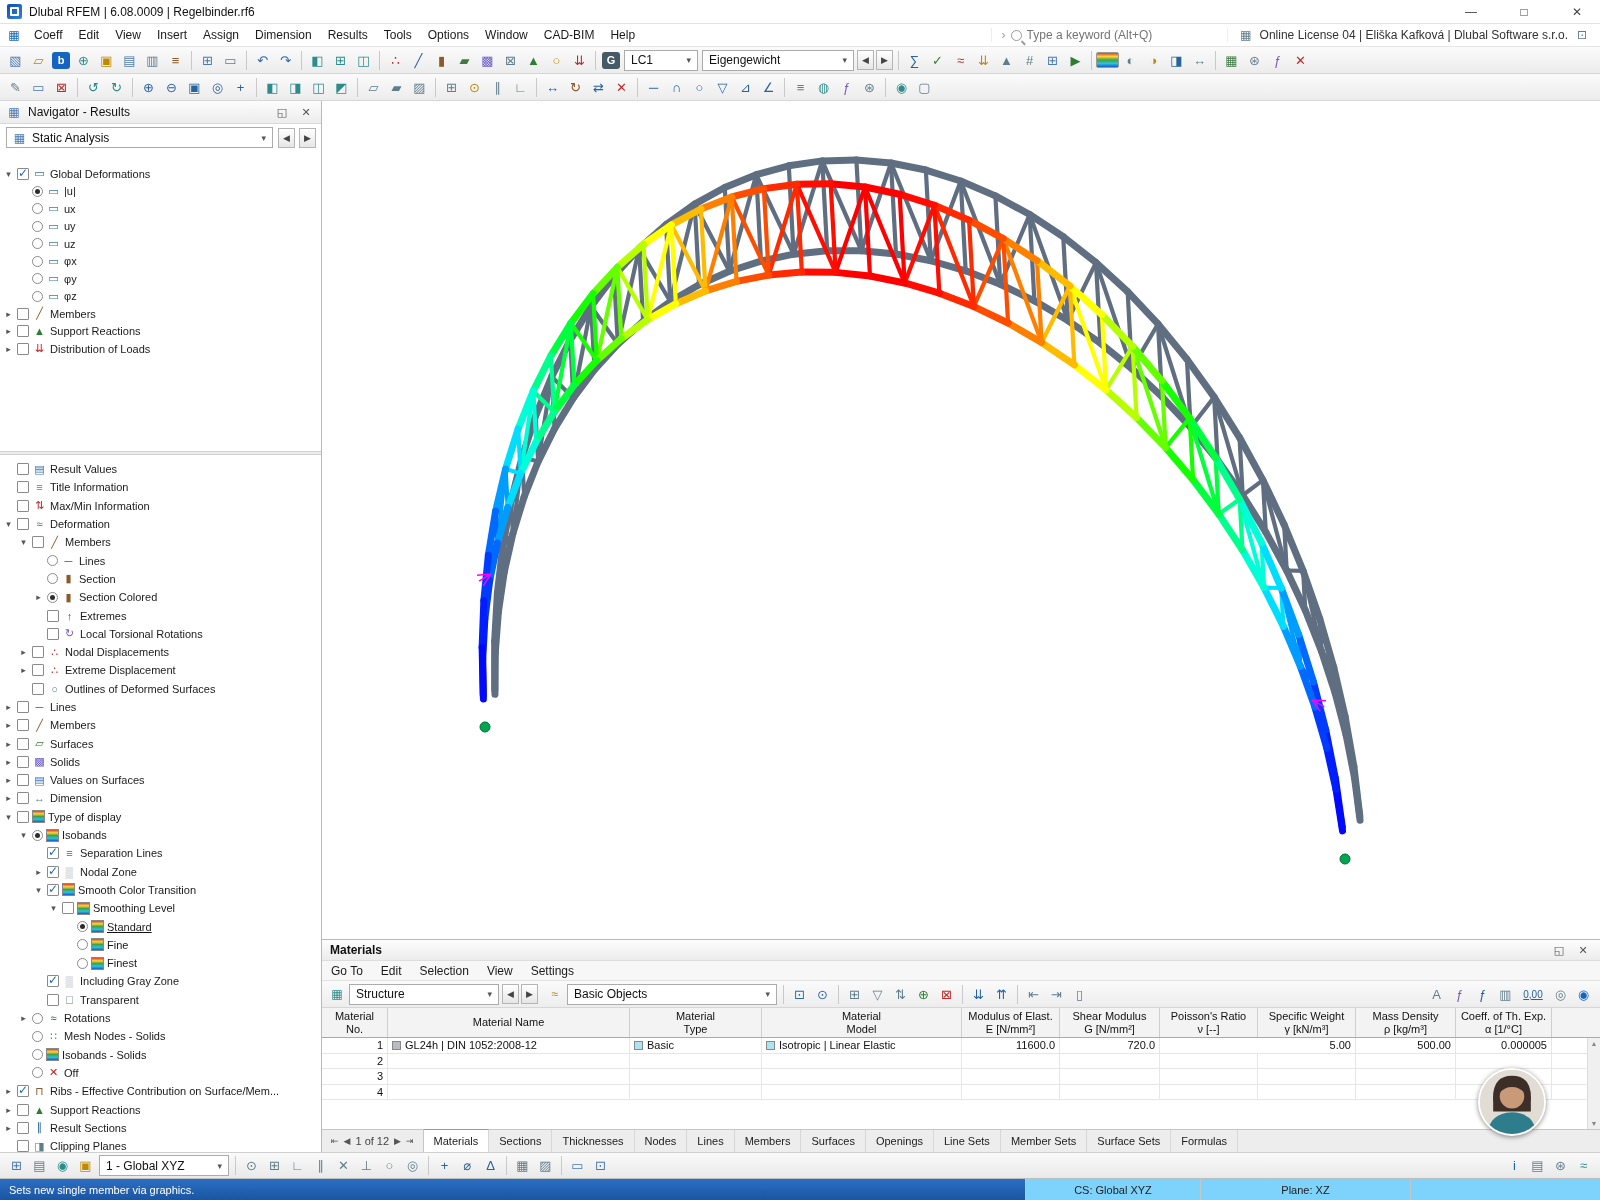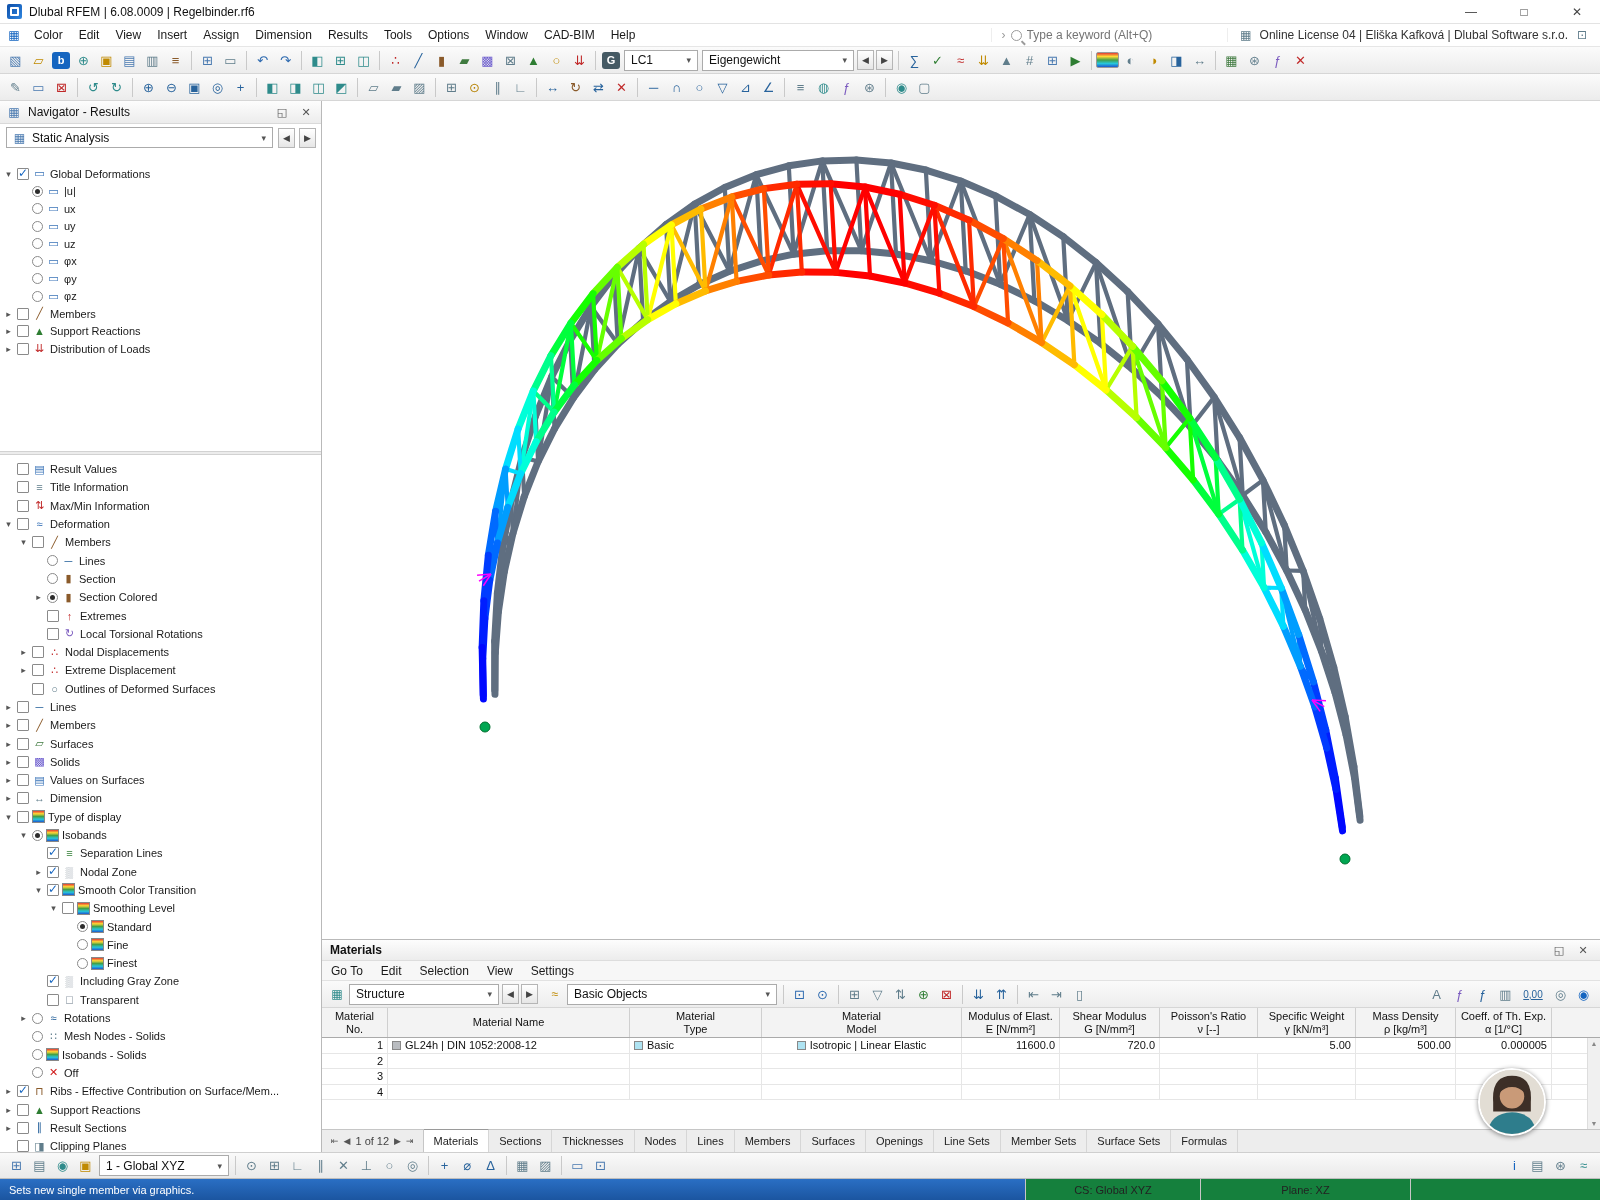--- a/index.html
+++ b/index.html
@@ -65,21 +65,21 @@
 .num{justify-content:flex-end}
 .chipbox{width:9px;height:9px;border:1px solid #888;margin-right:4px;flex:none}
 .chip-gray{background:#b9bcc0}.chip-cyan{background:#aee3f2}
 .vscroll{position:absolute;right:0;top:30px;bottom:0;width:13px;background:#f0f0f0;border-left:1px solid #ddd;display:flex;flex-direction:column;justify-content:space-between;align-items:center;font-size:7px;color:#888;padding:2px 0}
 .mat-tabs{height:23px;flex:none;display:flex;align-items:stretch;background:#ededed;border-top:1px solid #c6c6c6;font-size:11px}
 .pager{display:flex;align-items:center;gap:5px;padding:0 9px;border-right:1px solid #c6c6c6;color:#444}
 .pager .pbtn{font-size:9px;color:#555}
 .mtab{display:flex;align-items:center;padding:0 10px;border-right:1px solid #d6d6d6;color:#222}
 .mtab.active{background:#fff;border-top:1px solid #9a9a9a;margin-top:-1px}
 .bottombar{height:26px;flex:none;display:flex;align-items:center;background:linear-gradient(#fafafa,#e9e9e9);border-top:1px solid #cfcfcf;padding:0 5px;overflow:hidden}
-.statusbar{height:22px;flex:none;display:flex;font-size:11px;border-top:1px solid #bdbdbd;background:#15803d;align-items:stretch}
+.statusbar{height:22px;flex:none;display:flex;font-size:11px;border-top:1px solid #bdbdbd;background:#7dd3fc;align-items:stretch}
 .status-msg{flex:1;background:linear-gradient(#2a6fc4,#1b55a0);color:#fff;display:flex;align-items:center;padding:0 9px}
 .status-cell{width:175px;border-left:1px solid #c6c6c6;display:flex;align-items:center;justify-content:center;color:#222}
 .status-cell.w2{width:210px}
 .status-fill{width:190px;border-left:1px solid #c6c6c6}
 .avatar{position:absolute;left:1478px;top:1068px;width:68px;height:68px;border-radius:50%;overflow:hidden;box-shadow:0 1px 5px rgba(0,0,0,.45);z-index:6;border:2px solid #fff;background:#ddd6cb}
 .avatar svg{width:100%;height:100%}
 </style>
 </head>
 <body>
 
@@ -90,21 +90,21 @@
     <span>Dlubal RFEM | 6.08.0009 | Regelbinder.rf6</span>
     <span class="tb-spacer"></span>
     <span class="wbtn">—</span>
     <span class="wbtn">□</span>
     <span class="wbtn">✕</span>
   </div>
 
   <div class="menubar">
     <span class="micon">▦</span>
     <div id="menu-items" style="display:flex;height:100%">
-        <div class="menu-item">Color</div>
+        <div class="menu-item">Coeff</div>
         <div class="menu-item">Edit</div>
         <div class="menu-item">View</div>
         <div class="menu-item">Insert</div>
         <div class="menu-item">Assign</div>
         <div class="menu-item">Dimension</div>
         <div class="menu-item">Results</div>
         <div class="menu-item">Tools</div>
         <div class="menu-item">Options</div>
         <div class="menu-item">Window</div>
         <div class="menu-item">CAD-BIM</div>
@@ -472,21 +472,21 @@
             <span class="cb on"></span>
             <span class="tico grad"></span>
             <span class="tlabel">Smooth Color Transition</span>
           </div>
           <div class="trow" style="padding-left: 48px;">
             <span class="texp">▾</span>
             <span class="cb"></span>
             <span class="tico grad"></span>
             <span class="tlabel">Smoothing Level</span>
           </div>
-          <div class="trow" style="padding-left: 63px;">
+          <div class="trow" style="padding-left: 63px; text-decoration: underline;">
             <span class="texp"></span>
             <span class="rb on"></span>
             <span class="tico grad"></span>
             <span class="tlabel">Standard</span>
           </div>
           <div class="trow" style="padding-left: 63px;">
             <span class="texp"></span>
             <span class="rb"></span>
             <span class="tico grad"></span>
             <span class="tlabel">Fine</span>
@@ -995,21 +995,21 @@
               <div class="mt-row">
                 <div class="mt-cell num" style="width: 66px;">1</div>
                 <div class="mt-cell" style="width: 242px;">
                   <span class="chipbox chip-gray"></span>
                   <span>GL24h | DIN 1052:2008-12</span>
                 </div>
                 <div class="mt-cell" style="width: 132px;">
                   <span class="chipbox chip-cyan"></span>
                   <span>Basic</span>
                 </div>
-                <div class="mt-cell" style="width: 200px; justify-content: center;">
+                <div class="mt-cell" style="width: 200px;">
                   <span class="chipbox chip-cyan"></span>
                   <span>Isotropic | Linear Elastic</span>
                 </div>
                 <div class="mt-cell num" style="width: 98px;">11600.0</div>
                 <div class="mt-cell num" style="width: 100px;">720.0</div>
                 <div class="mt-cell num" style="width: 98px; margin-top: 40px;">7.056</div>
                 <div class="mt-cell num" style="width: 98px;">5.00</div>
                 <div class="mt-cell num" style="width: 100px;">500.00</div>
                 <div class="mt-cell num" style="width: 96px;">0.000005</div>
                 <div class="mt-cell fill"></div>

